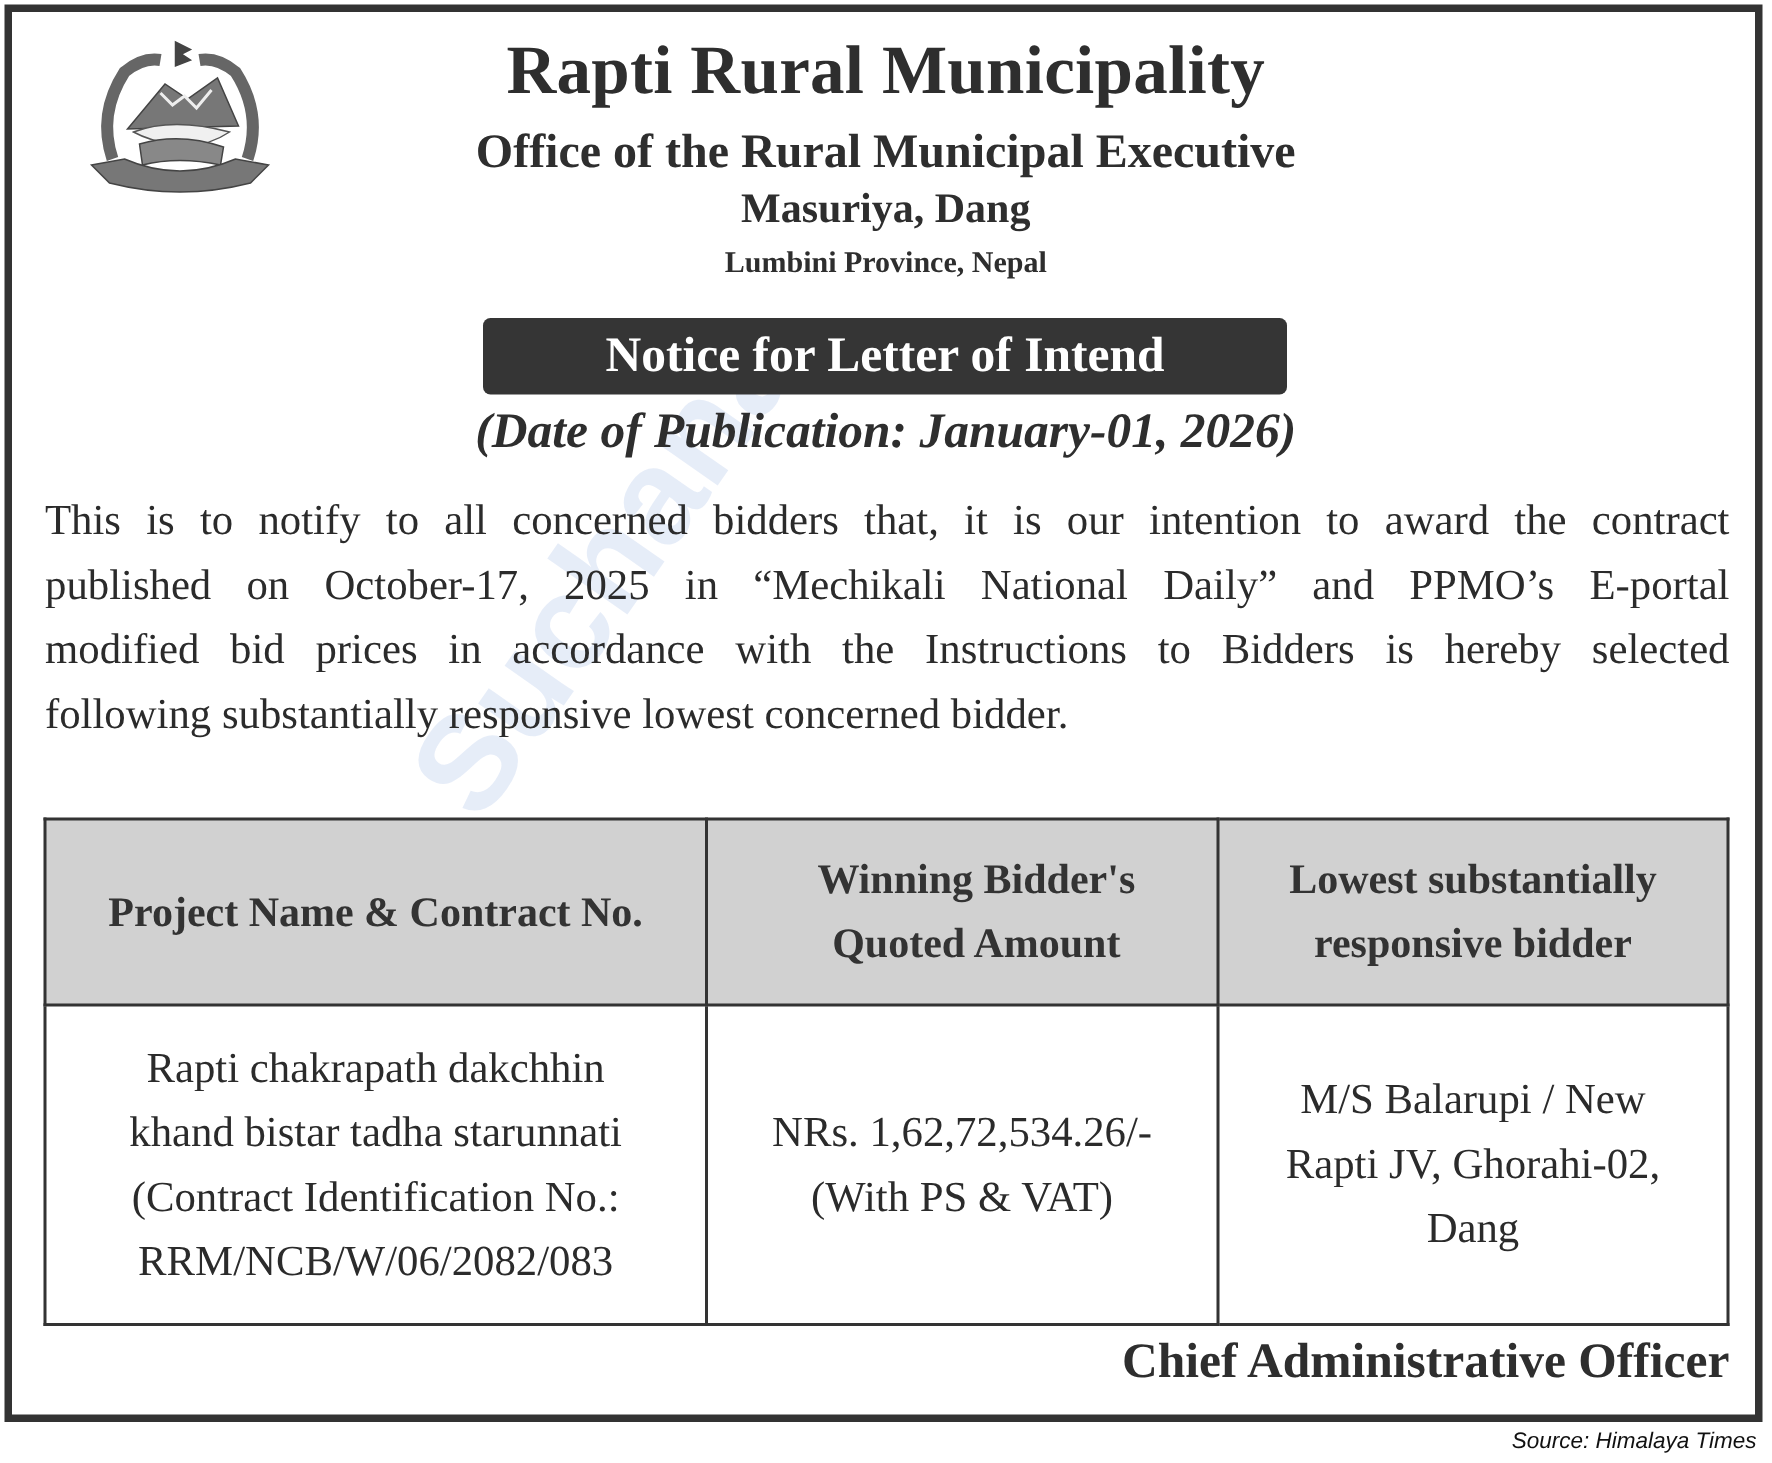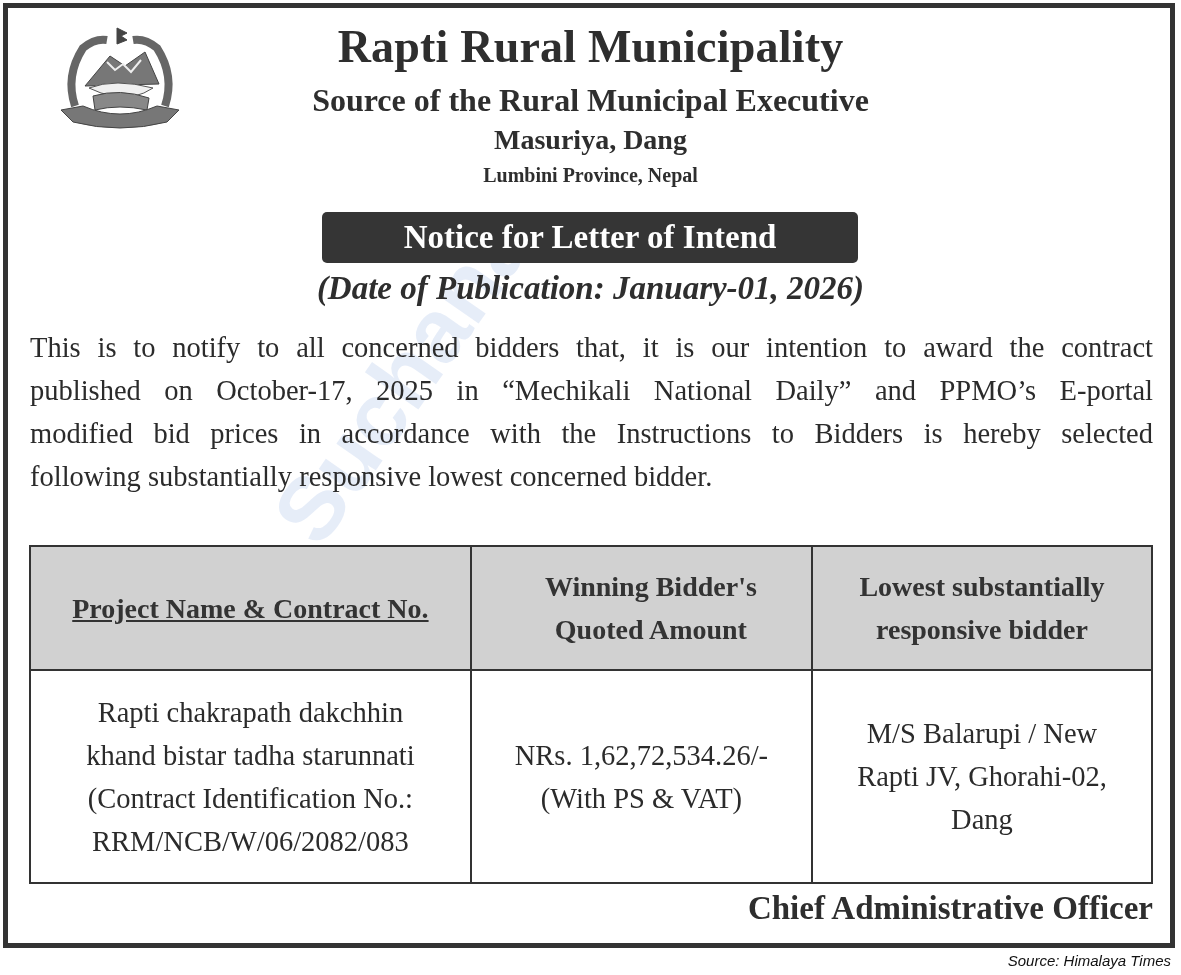--- a/index.html
+++ b/index.html
@@ -36,21 +36,21 @@
   }
   table.award th, table.award td {
     border: 2.5px solid #333333; text-align: center; vertical-align: middle;
   }
   table.award th {
     background: #d1d1d1; height: 120px; font-size: 28px; font-weight: bold; line-height: 43px; color: #333;
   }
   table.award td {
     height: 209px; font-size: 28.5px; line-height: 43px; color: #2b2b2b; background: #ffffff;
   }
-  .col1 { width: 444px; text-decoration: underline; }
+  .col1 { width: 444px; }
   .col2 { width: 327px; padding-left: 20px; }
   .col3 { width: 347px; }
   .signoff {
     position: absolute; right: 28px; top: 890px; font-size: 33px; font-weight: bold; color: #2e2e2e;
   }
   .source {
     position: absolute; right: 10px; top: 952px; font-family: "Liberation Sans", "DejaVu Sans", sans-serif;
     font-style: italic; font-size: 15px; color: #111;
   }
   .watermark {
@@ -73,21 +73,21 @@
     <polygon points="62,2 62,18 72,14 66,10 72,7" fill="#444"></polygon>
     <path d="M30 60 L55 30 L70 40 L90 26 L104 58 Z" fill="#777"></path>
     <path d="M52 36 L60 44 L68 38 L76 46 L86 34" fill="none" stroke="#eee" stroke-width="2"></path>
     <path d="M34 62 Q60 52 98 62 Q80 74 60 70 Q45 68 34 62 Z" fill="#f0f0f0" stroke="#555"></path>
     <path d="M38 70 Q65 62 94 72 L92 84 Q64 78 40 84 Z" fill="#888"></path>
     <path d="M6 84 L28 80 Q65 96 102 80 L124 84 L112 96 Q65 108 18 96 Z" fill="#777"></path>
   </g>
 </svg>
 
 <div class="hdr title">Rapti Rural Municipality</div>
-<div class="hdr sub1">Source of the Rural Municipal Executive</div>
+<div class="hdr sub1">Office of the Rural Municipal Executive</div>
 <div class="hdr sub2">Masuriya, Dang</div>
 <div class="hdr sub3">Lumbini Province, Nepal</div>
 
 <div class="pill">Notice for Letter of Intend</div>
 <div class="hdr pubdate">(Date of Publication: January-01, 2026)</div>
 
 <div class="para">
   <span class="line">This is to notify to all concerned bidders that, it is our intention to award the contract</span>
   <span class="line">published on October-17, 2025 in “Mechikali National Daily” and PPMO’s E-portal</span>
   <span class="line">modified bid prices in accordance with the Instructions to Bidders is hereby selected</span>

